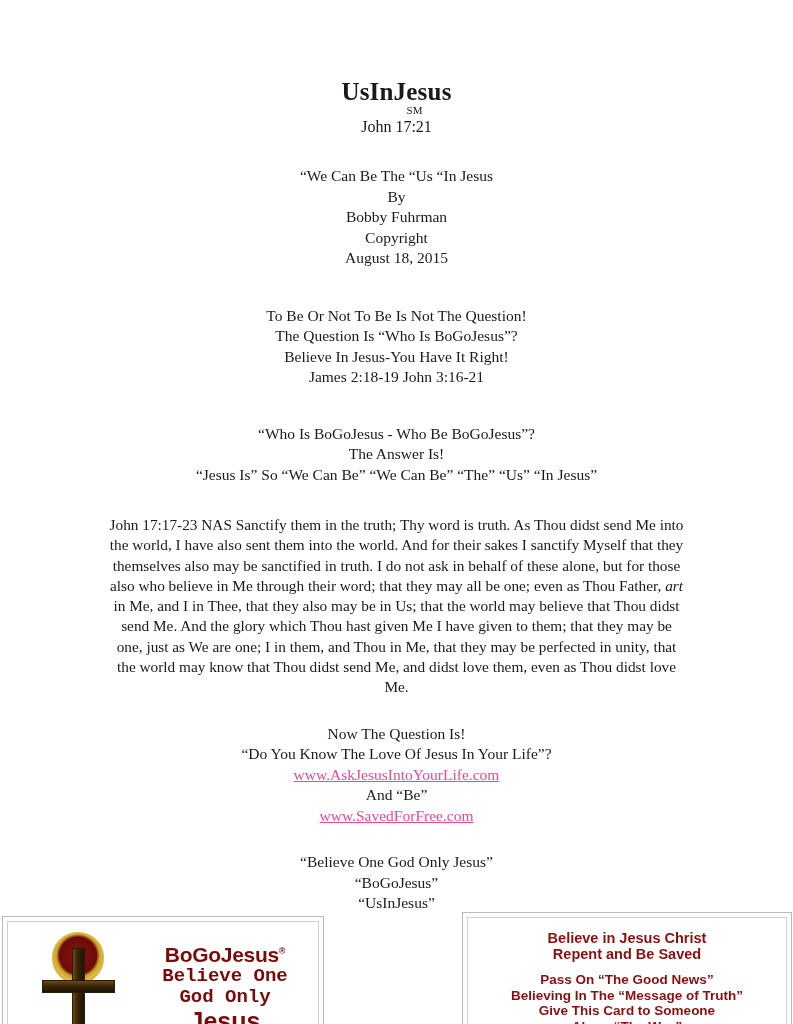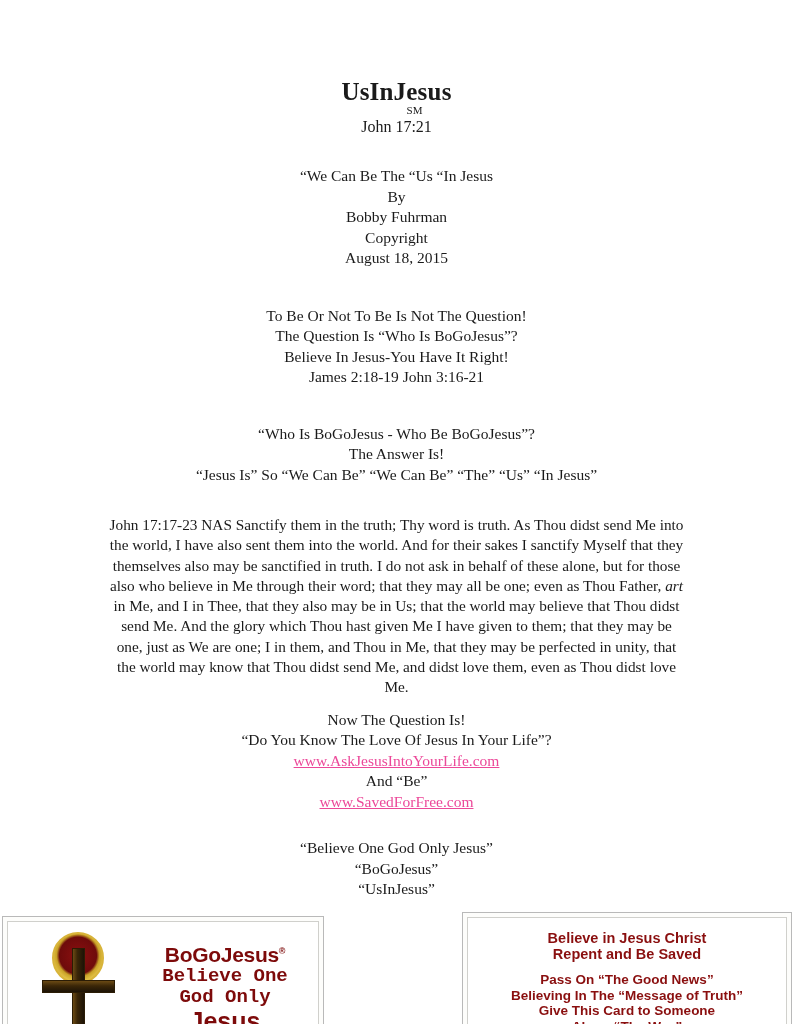--- a/index.html
+++ b/index.html
@@ -40,21 +40,21 @@
   }
   .block {
     text-align: center;
     font-size: 15.5px;
     line-height: 20.5px;
   }
   .b-byline { margin-top: 30px; }
   .b-question { margin-top: 37px; }
   .b-considering { margin-top: 26px; }
   .b-answer { margin-top: 36px; }
-  .b-nowquestion { margin-top: 12px; font-family: Liberation Serif, serif; }
+  .b-nowquestion { margin-top: 26px; font-family: Liberation Serif, serif; }
   .b-believe { margin-top: 26px; }
 
   .scripture {
     margin: 30px 107px 0 107px;
     font-size: 15.3px;
     line-height: 20.3px;
     text-align: center;
   }
   .scripture i { font-style: italic; }
 

